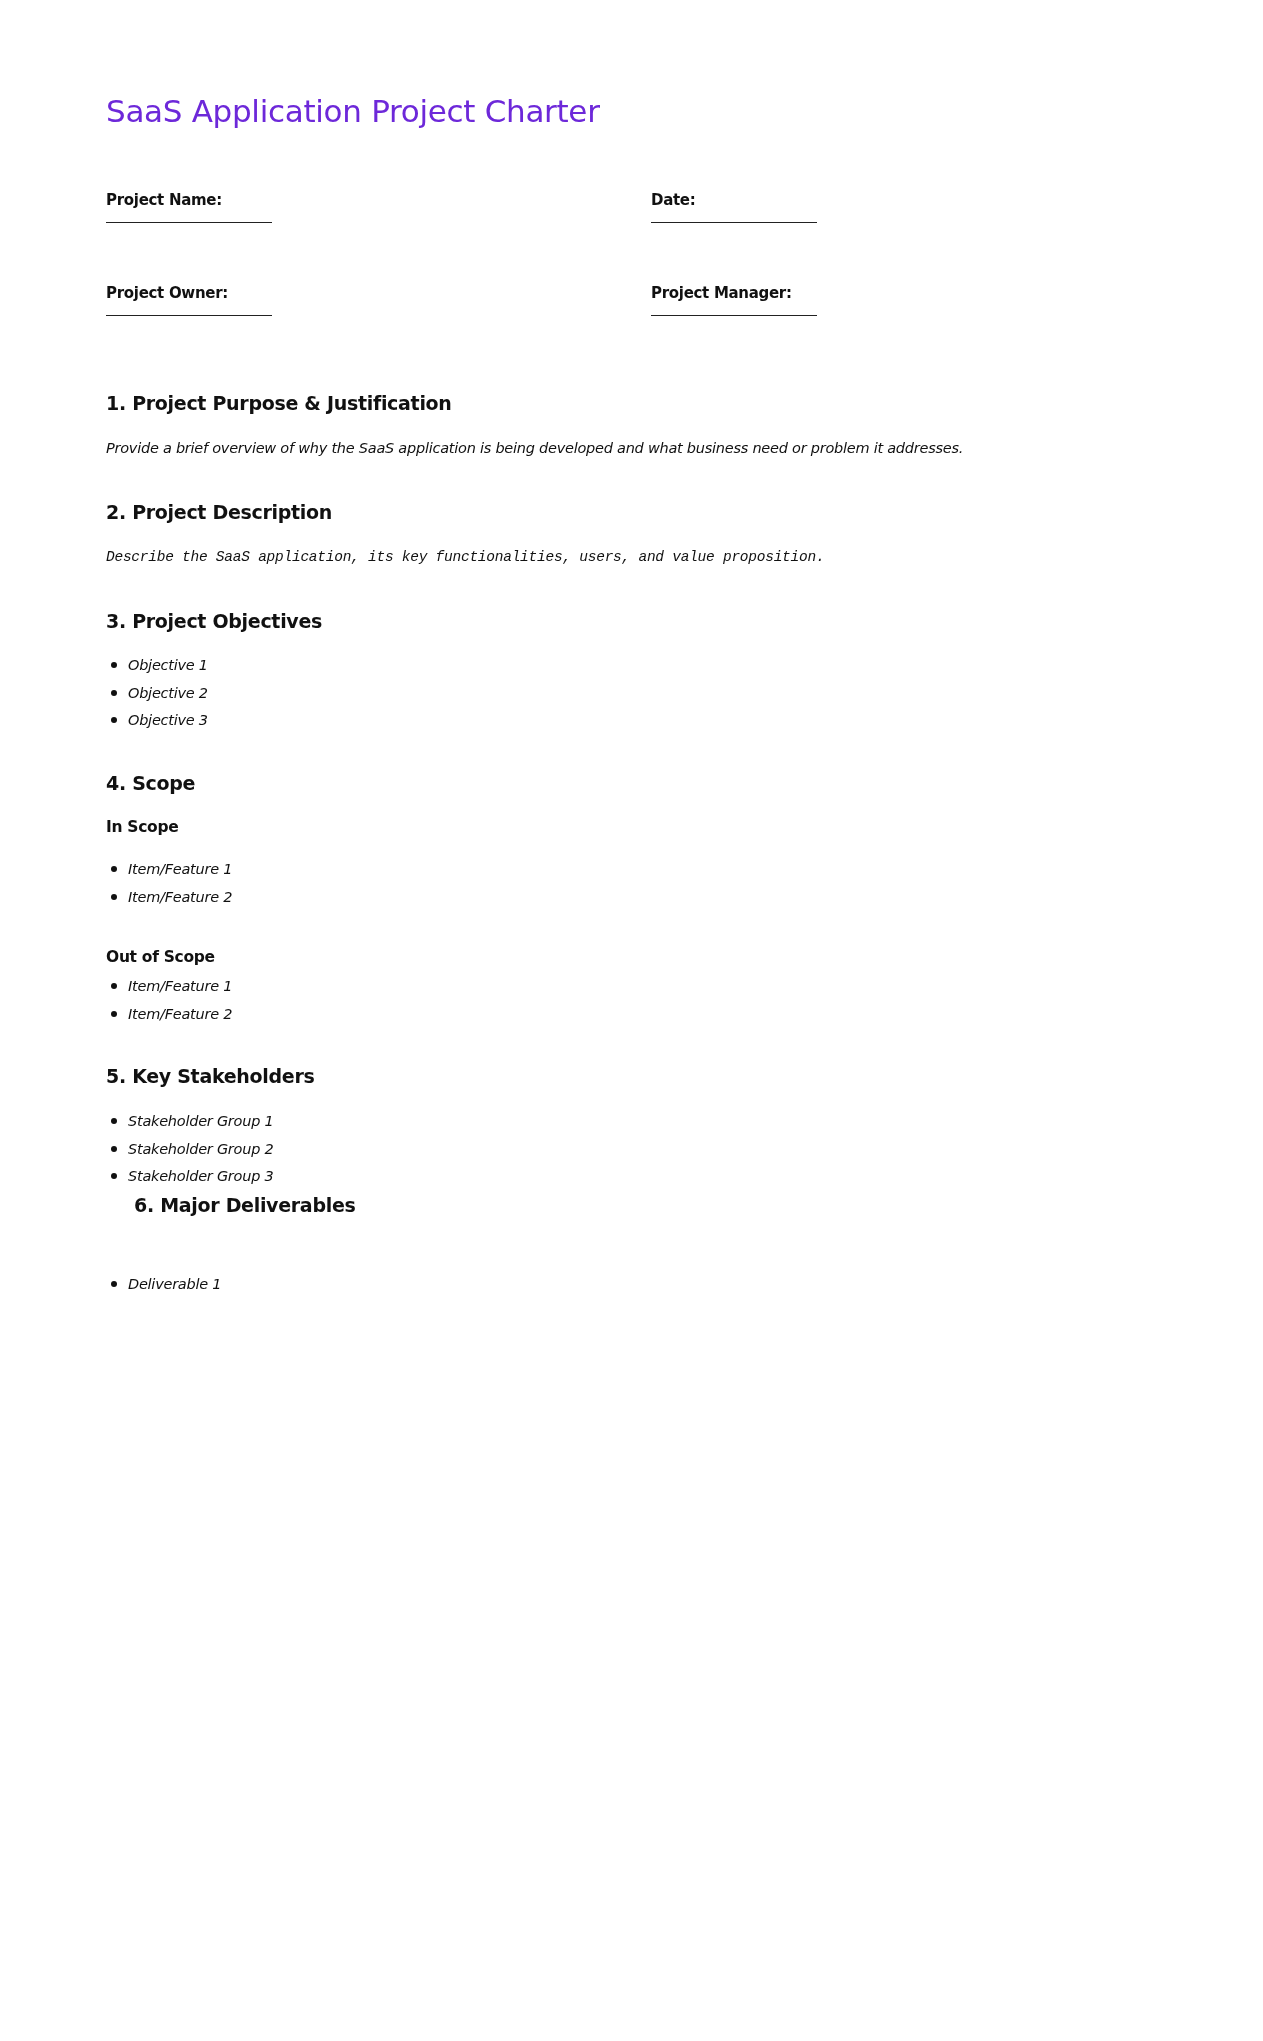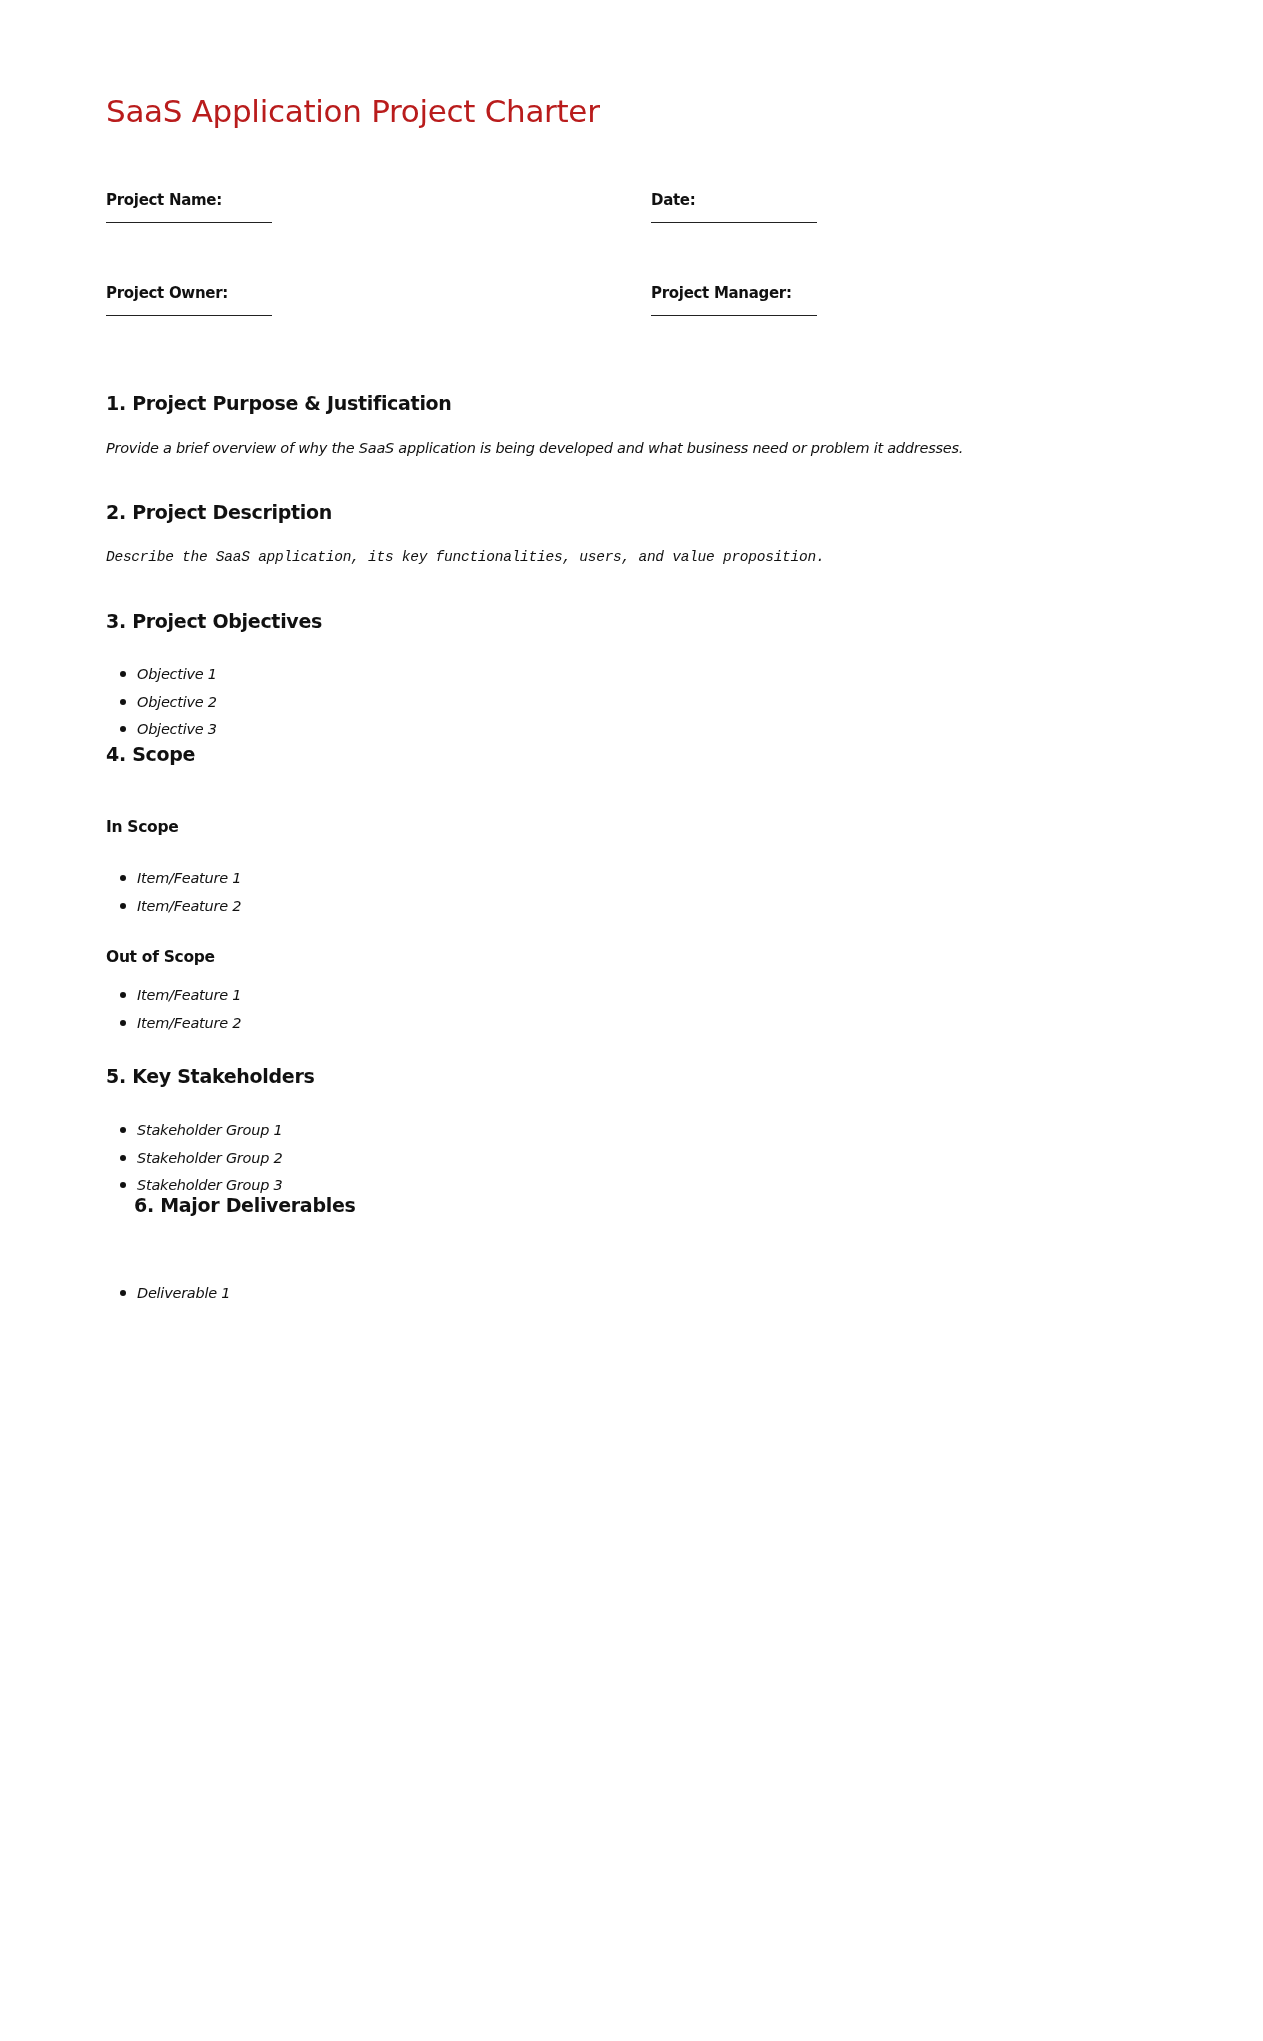--- a/index.html
+++ b/index.html
@@ -23,21 +23,21 @@
     }
     .title {
       position: absolute;
       left: 0;
       top: 93px;
       margin: 0;
       font-size: 31px;
       font-weight: normal;
       letter-spacing: -0.3px;
       white-space: nowrap;
-      color: #b91c1c;
+      color: #6d28d9;
     }
     .field {
       position: absolute;
       width: 300px;
     }
     .field-label {
       font-size: 15px;
       font-weight: bold;
       letter-spacing: -0.3px;
       line-height: 20px;
@@ -75,21 +75,21 @@
       margin: 0;
       font-size: 14.5px;
       font-style: italic;
       letter-spacing: -0.25px;
       line-height: 20px;
       white-space: nowrap;
     }
     .list {
       position: absolute;
       left: 0;
-      margin: 9px;
+      margin: 0;
       padding: 0;
       list-style: none;
     }
     .list li {
       position: relative;
       padding-left: 22px;
       height: 27.5px;
       line-height: 20px;
       font-size: 14.5px;
       font-style: italic;
@@ -136,21 +136,21 @@
   <h2 class="section-h" style="top:500px;text-align:center;">2. Project Description</h2>
   <p class="para" style="top:547px;font-family:Liberation Mono, monospace;">Describe the SaaS application, its key functionalities, users, and value proposition.</p>
 
   <h2 class="section-h" style="top:609px;">3. Project Objectives</h2>
   <ul class="list" style="top:655px;">
     <li><span class="bullet"></span><span>Objective 1</span></li>
     <li><span class="bullet"></span><span>Objective 2</span></li>
     <li><span class="bullet"></span><span>Objective 3</span></li>
   </ul>
 
-  <h2 class="section-h" style="top:742px;text-align:center;">4. Scope</h2>
+  <h2 class="section-h" style="top:771px;text-align:center;">4. Scope</h2>
   <h3 class="sub-h" style="top:817px;text-align:right;">In Scope</h3>
   <ul class="list" style="top:859px;">
     <li><span class="bullet"></span><span>Item/Feature 1</span></li>
     <li><span class="bullet"></span><span>Item/Feature 2</span></li>
   </ul>
   <h3 class="sub-h" style="top:934px;margin-top:13px;">Out of Scope</h3>
   <ul class="list" style="top:976px;">
     <li><span class="bullet"></span><span>Item/Feature 1</span></li>
     <li><span class="bullet"></span><span>Item/Feature 2</span></li>
   </ul>

